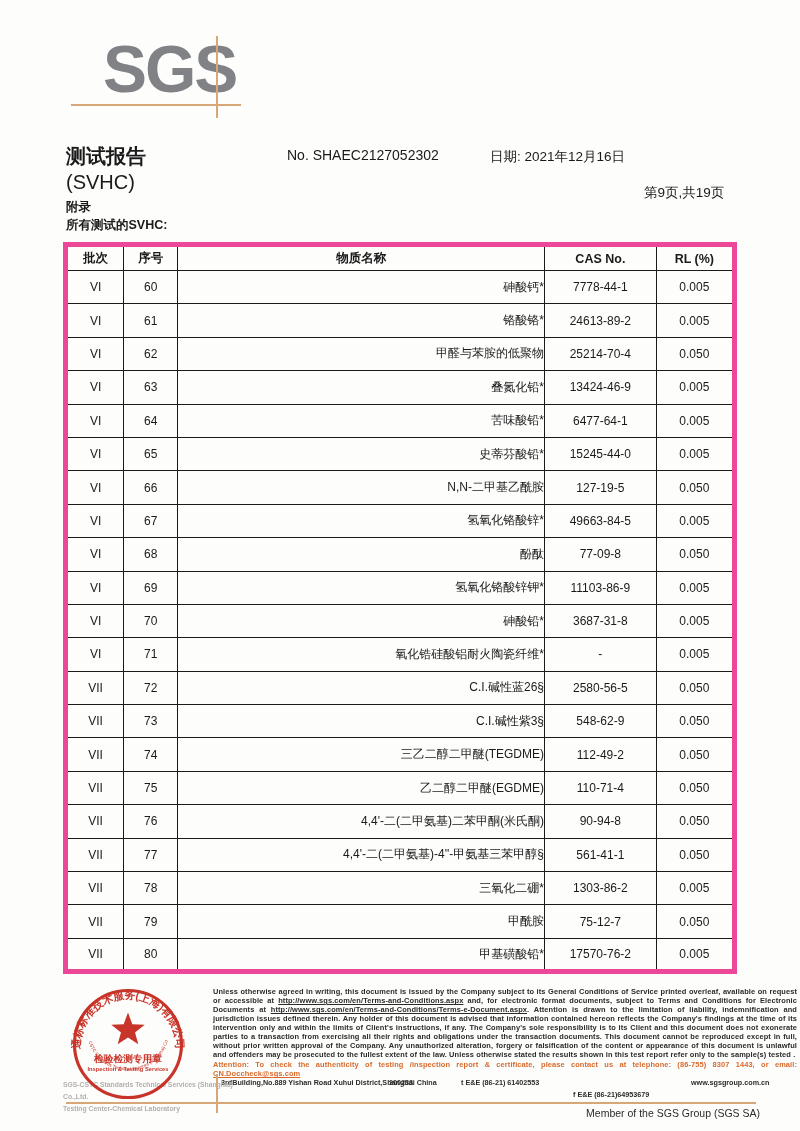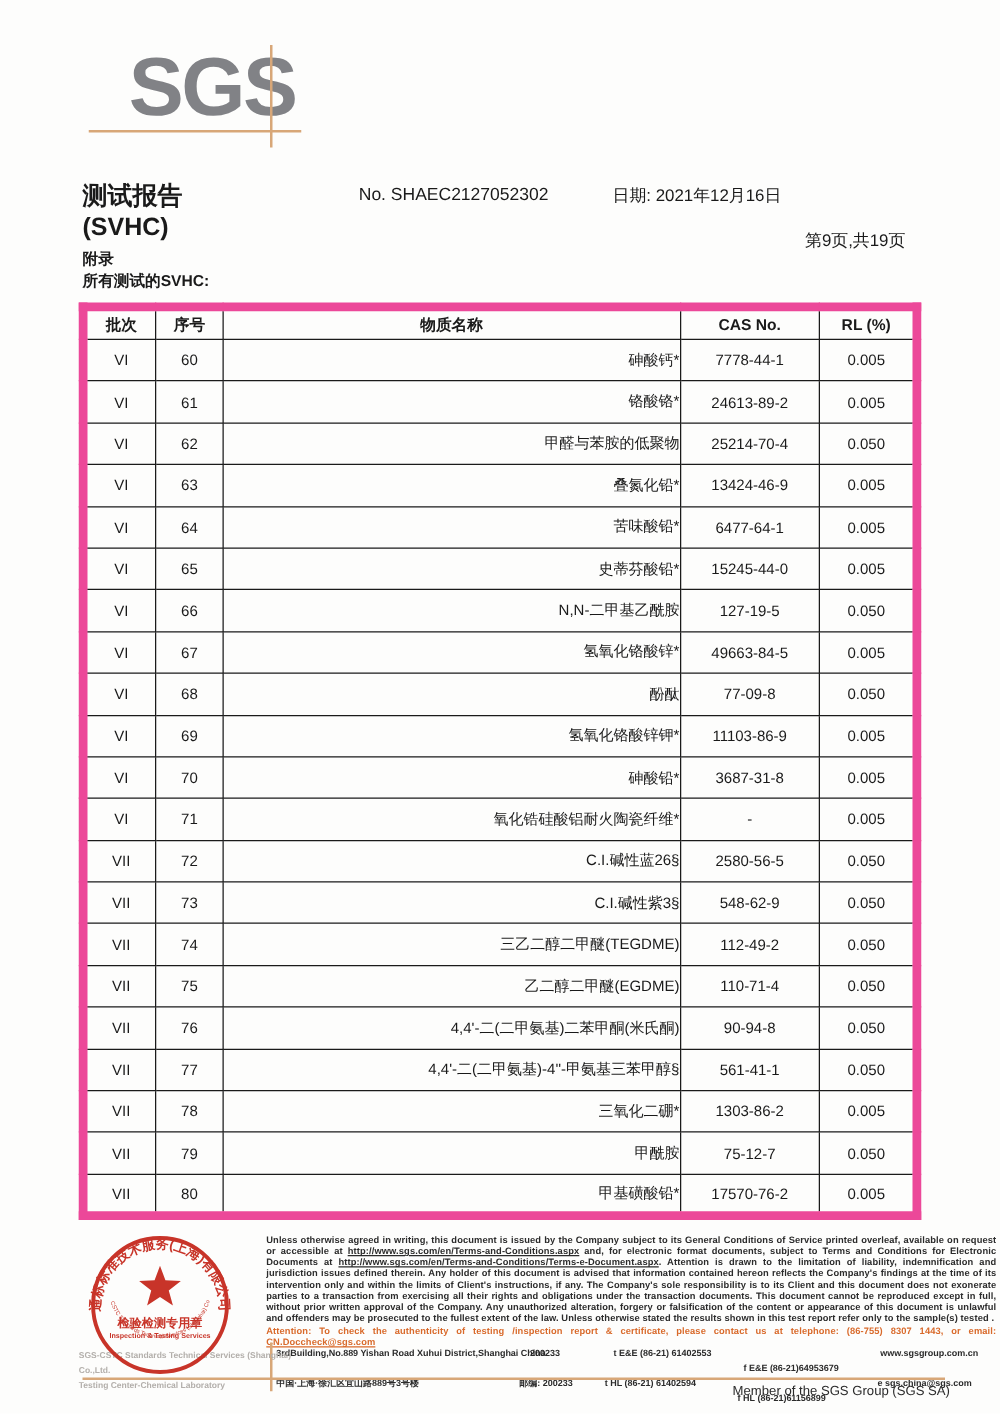--- a/index.html
+++ b/index.html
@@ -18,32 +18,32 @@
     position: absolute; left: 103px; top: 36px;
     font-size: 66px; font-weight: bold; letter-spacing: -2px;
     color: #818286; line-height: 1;
     font-family: "Liberation Sans", sans-serif;
   }
   .logo-hline { position: absolute; left: 71px; top: 104px; width: 170px; height: 2px; background: #d8a778; }
   .logo-vline { position: absolute; left: 216px; top: 36px; width: 2px; height: 82px; background: #d8a778; }
 
   
   .doc-title   { position: absolute; left: 66px;  top: 143px; font-size: 20px; font-weight: bold; }
-  .doc-subtitle{ position: absolute; left: 66px;  top: 171px; font-size: 20px; font-weight: bold; }
+  .doc-subtitle{ position: absolute; left: 66px;  top: 171px; font-size: 20px; font-weight: normal; }
   .report-no   { position: absolute; left: 287px; top: 147px; font-size: 14px; }
   .report-date { position: absolute; left: 490px; top: 148px; font-size: 13.5px; }
   .page-info   { position: absolute; left: 644px; top: 148px; font-size: 13.5px; margin-top: 36px; }
   .appendix    { position: absolute; left: 66px;  top: 199px; font-size: 12.5px; font-weight: bold; }
   .section-lbl { position: absolute; left: 66px;  top: 217px; font-size: 12.5px; font-weight: bold; }
 
   
   .svhc-table {
     position: absolute; left: 63px; top: 242px; width: 674px;
     border-collapse: collapse; table-layout: fixed;
-    border: 7px solid #ec4899;
+    border: 5px solid #ec4899;
     font-size: 12px;
   }
   .svhc-table th, .svhc-table td {
     border: 1px solid #1a1a1a;
     vertical-align: middle;
     text-align: center;
     overflow: hidden; white-space: nowrap;
   }
   .svhc-table th { height: 26px; font-size: 12.5px; font-weight: bold; }
   .svhc-table td { height: 33.4px; }
@@ -71,21 +71,21 @@
     color: #d96a2b; margin-top: 1px;
   }
   .attention .email { text-decoration: underline; }
 
   .address-block {
     position: absolute; left: 221px; top: 1077px; width: 576px;
     font-size: 7.2px; color: #2b2b2b; line-height: 12px; font-weight: bold;
   }
   .address-row { display: flex; white-space: nowrap; }
   .address-row .a-addr { width: 168px; }
-  .address-row .a-post { width: 72px; margin-left: 35px; }
+  .address-row .a-post { width: 72px; }
   .address-row .a-tel  { width: 112px; }
   .address-row .a-fax  { width: 118px; margin-top: 12px; }
   .address-row .a-web  { width: 100px; }
 
   .footer-hline { position: absolute; left: 66px;  top: 1102px; width: 690px; height: 2px; background: #d8a778; z-index: 1; }
   .footer-vline { position: absolute; left: 216px; top: 1074px; width: 2px; height: 39px; background: #d8a778; z-index: 1; }
 
   .member-line { position: absolute; left: 540px; top: 1107px; width: 220px; font-size: 10.5px; text-align: right; color: #2b2b2b; }
 </style>
 </head>
@@ -305,27 +305,20 @@
   </div>
 
   <div class="address-block">
     <div class="address-row">
       <span class="a-addr">3rdBuilding,No.889 Yishan Road Xuhui District,Shanghai China</span>
       <span class="a-post">200233</span>
       <span class="a-tel">t E&amp;E (86-21) 61402553</span>
       <span class="a-fax">f E&amp;E (86-21)64953679</span>
       <span class="a-web">www.sgsgroup.com.cn</span>
     </div>
-    <div class="address-row">
-      <span class="a-addr">中国·上海·徐汇区宜山路889号3号楼</span>
-      <span class="a-post">邮编: 200233</span>
-      <span class="a-tel">t HL (86-21) 61402594</span>
-      <span class="a-fax">f HL (86-21)61156899</span>
-      <span class="a-web">e  sgs.china@sgs.com</span>
-    </div>
   </div>
 
   <div class="footer-hline"></div>
   <div class="footer-vline"></div>
 
   <div class="member-line">Member of the SGS Group (SGS SA)</div>
 
 </div>
 
 </body></html>

